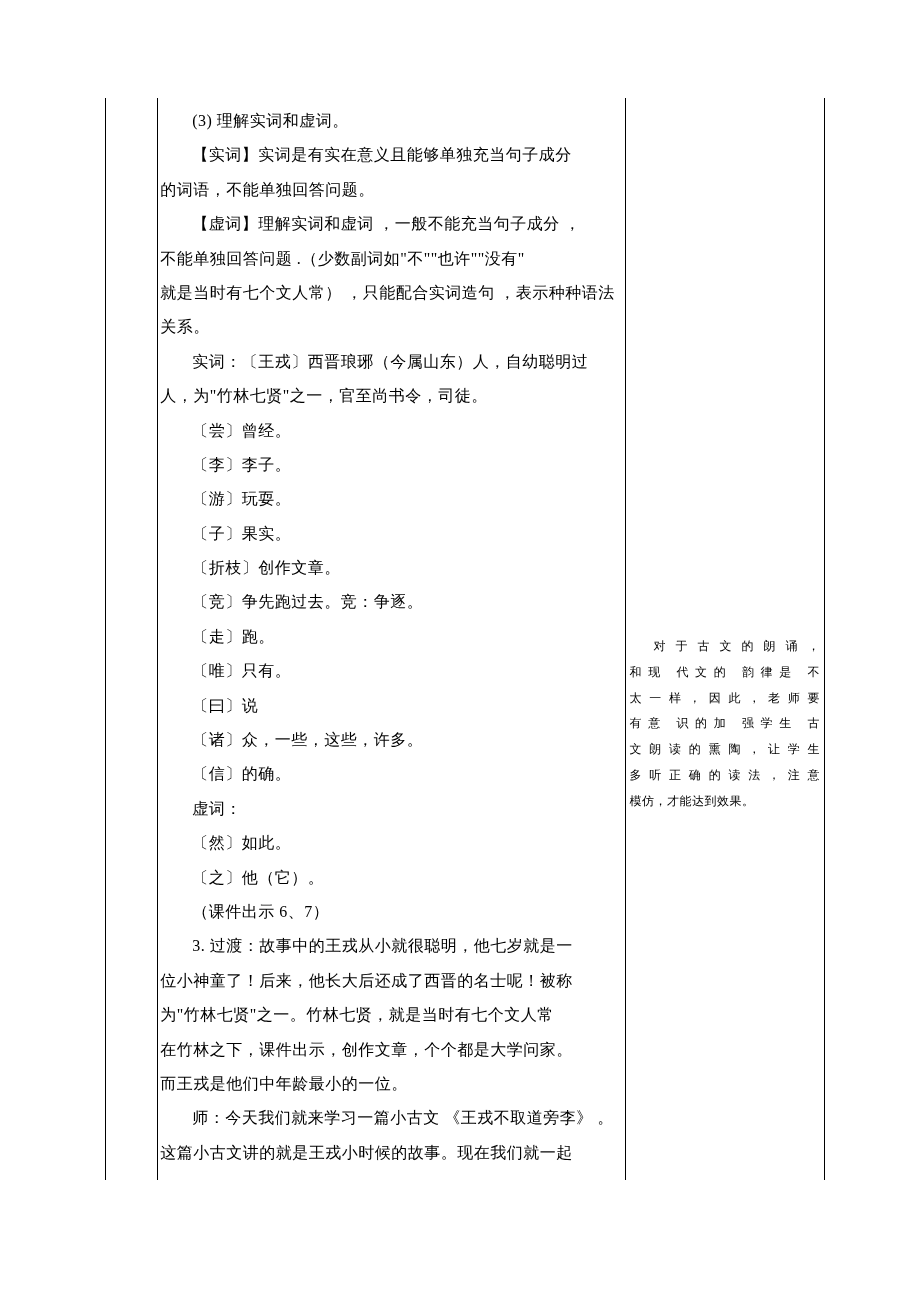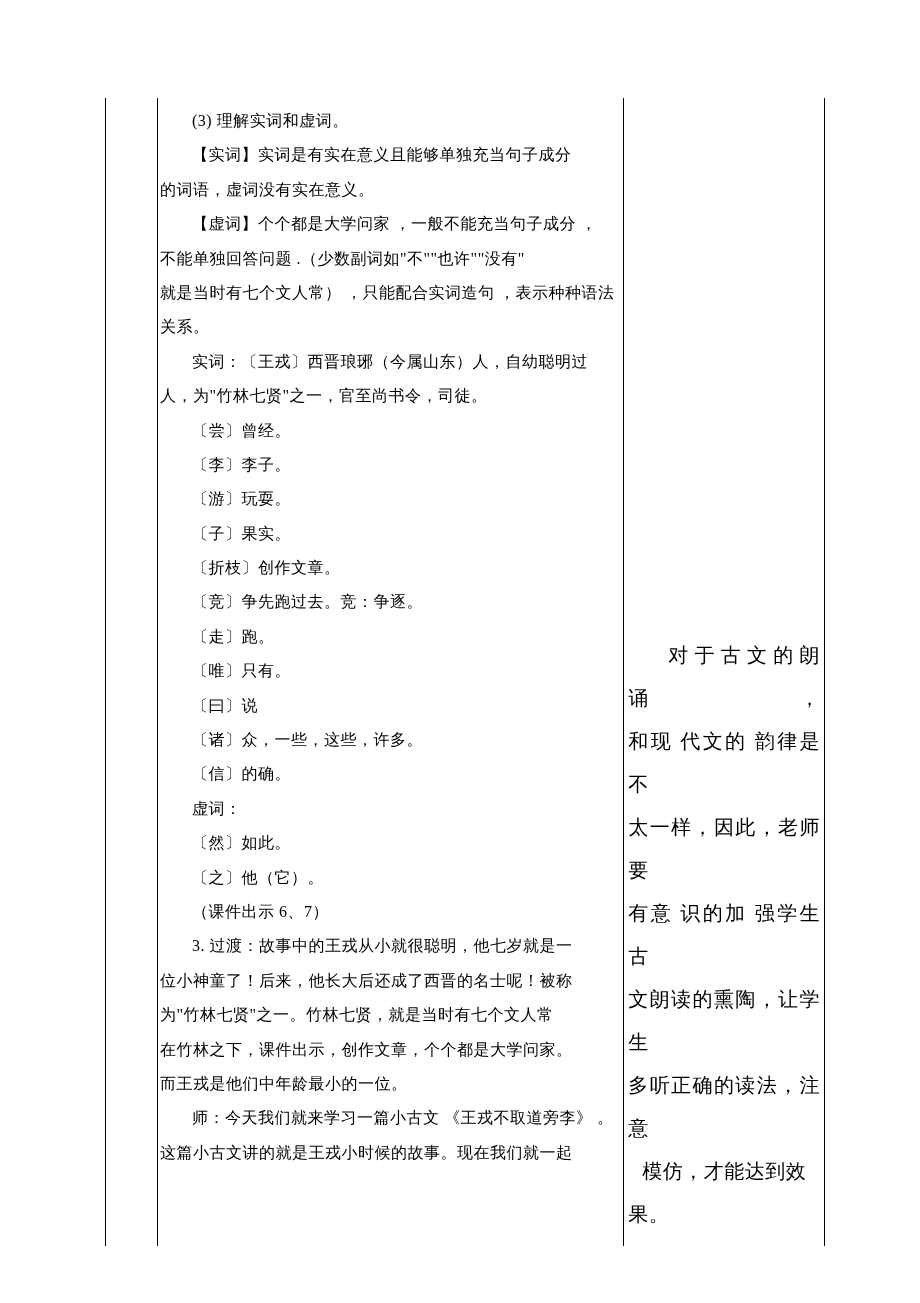--- a/index.html
+++ b/index.html
@@ -38,42 +38,42 @@
     padding: 6px 2px 10px 2px;
     line-height: 2.15;
     letter-spacing: 0.5px;
     font-size: 16px;
   }
   .p { text-indent: 2em; margin: 0; }
   .p-flush { text-indent: 0; margin: 0; }
   .side {
     padding: 6px 2px 10px 2px;
     line-height: 2.15;
-    font-size: 20px;
+    font-size: 12px;
     letter-spacing: 0.5px;
   }
   .side-spacer { height: 530px; }
   .side-text { text-align: justify; text-align-last: justify; padding: 0 2px; }
   .side-text .line1 { text-indent: 2em; display: block; }
   .side-last { text-align: center; text-align-last: left; }
 </style>
 </head>
 <body>
 
 <div class="page">
   <table class="tbl">
     <tbody>
         <tr>
       <td class="col0"></td>
       <td class="col1">
         <div class="content">
           <p class="p">(3) 理解实词和虚词。</p>
           <p class="p">【实词】实词是有实在意义且能够单独充当句子成分</p>
-          <p class="p-flush">的词语，虚词没有实在意义。</p>
-          <p class="p">【虚词】个个都是大学问家  ，一般不能充当句子成分   ，</p>
+          <p class="p-flush">的词语，不能单独回答问题。</p>
+          <p class="p">【虚词】理解实词和虚词  ，一般不能充当句子成分   ，</p>
           <p class="p-flush">不能单独回答问题  .（少数副词如"不""也许""没有"</p>
           <p class="p-flush">就是当时有七个文人常）   ，只能配合实词造句  ，表示种种语法</p>
           <p class="p-flush">关系。</p>
           <p class="p">实词：〔王戎〕西晋琅琊（今属山东）人，自幼聪明过</p>
           <p class="p-flush">人，为"竹林七贤"之一，官至尚书令，司徒。</p>
           <p class="p">〔尝〕曾经。</p>
           <p class="p">〔李〕李子。</p>
           <p class="p">〔游〕玩耍。</p>
           <p class="p">〔子〕果实。</p>
           <p class="p">〔折枝〕创作文章。</p>

